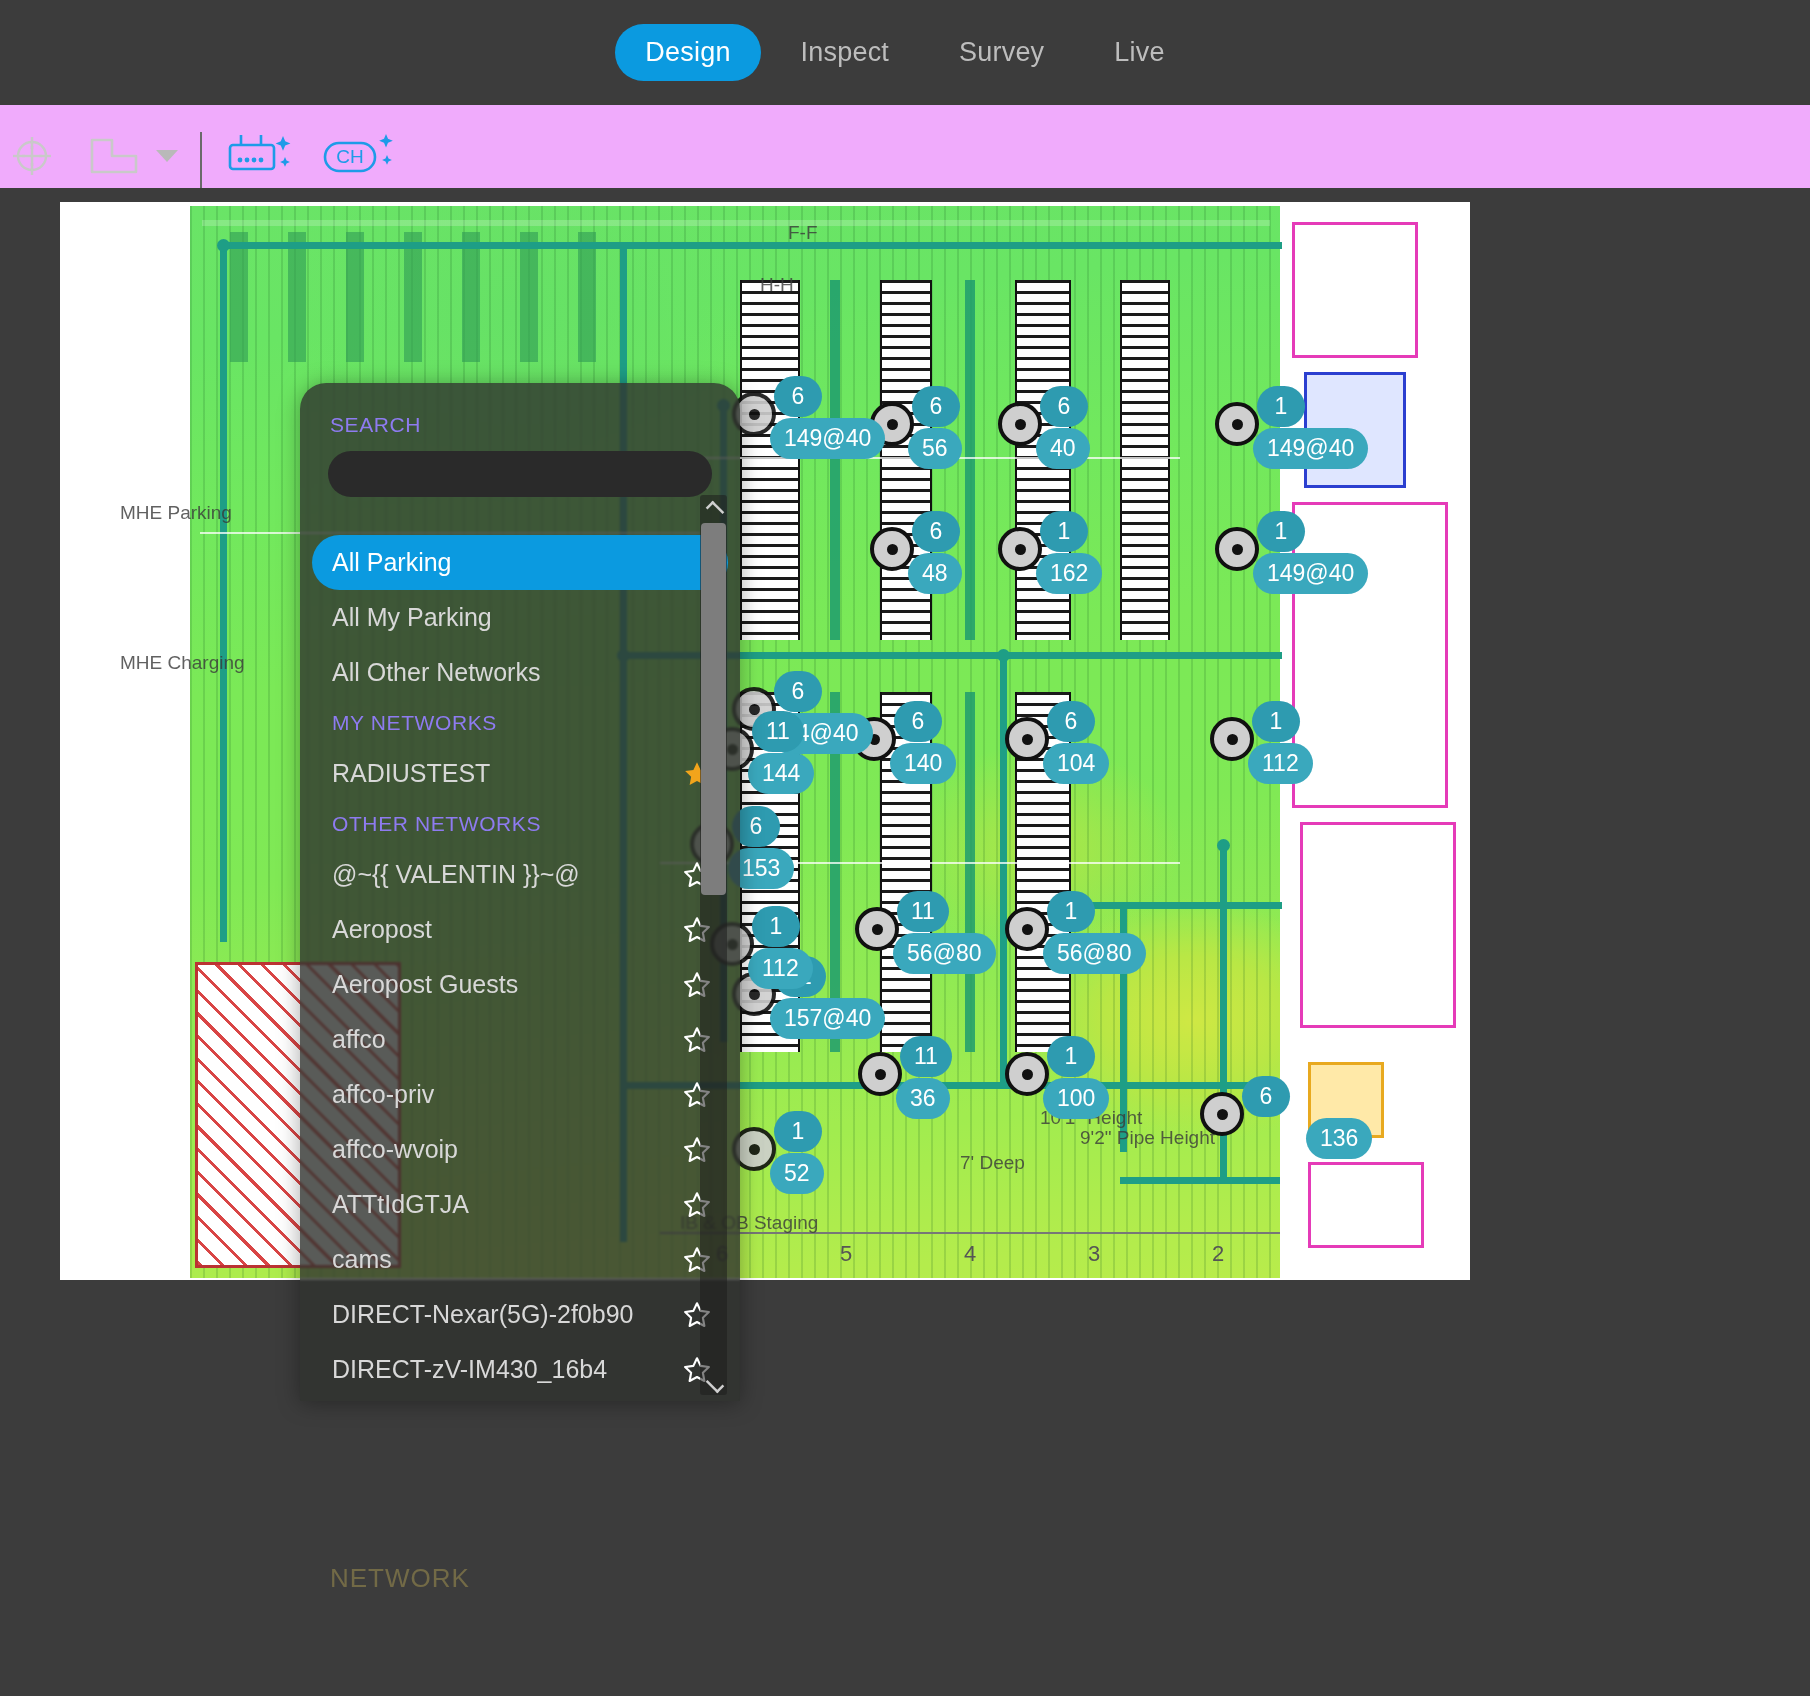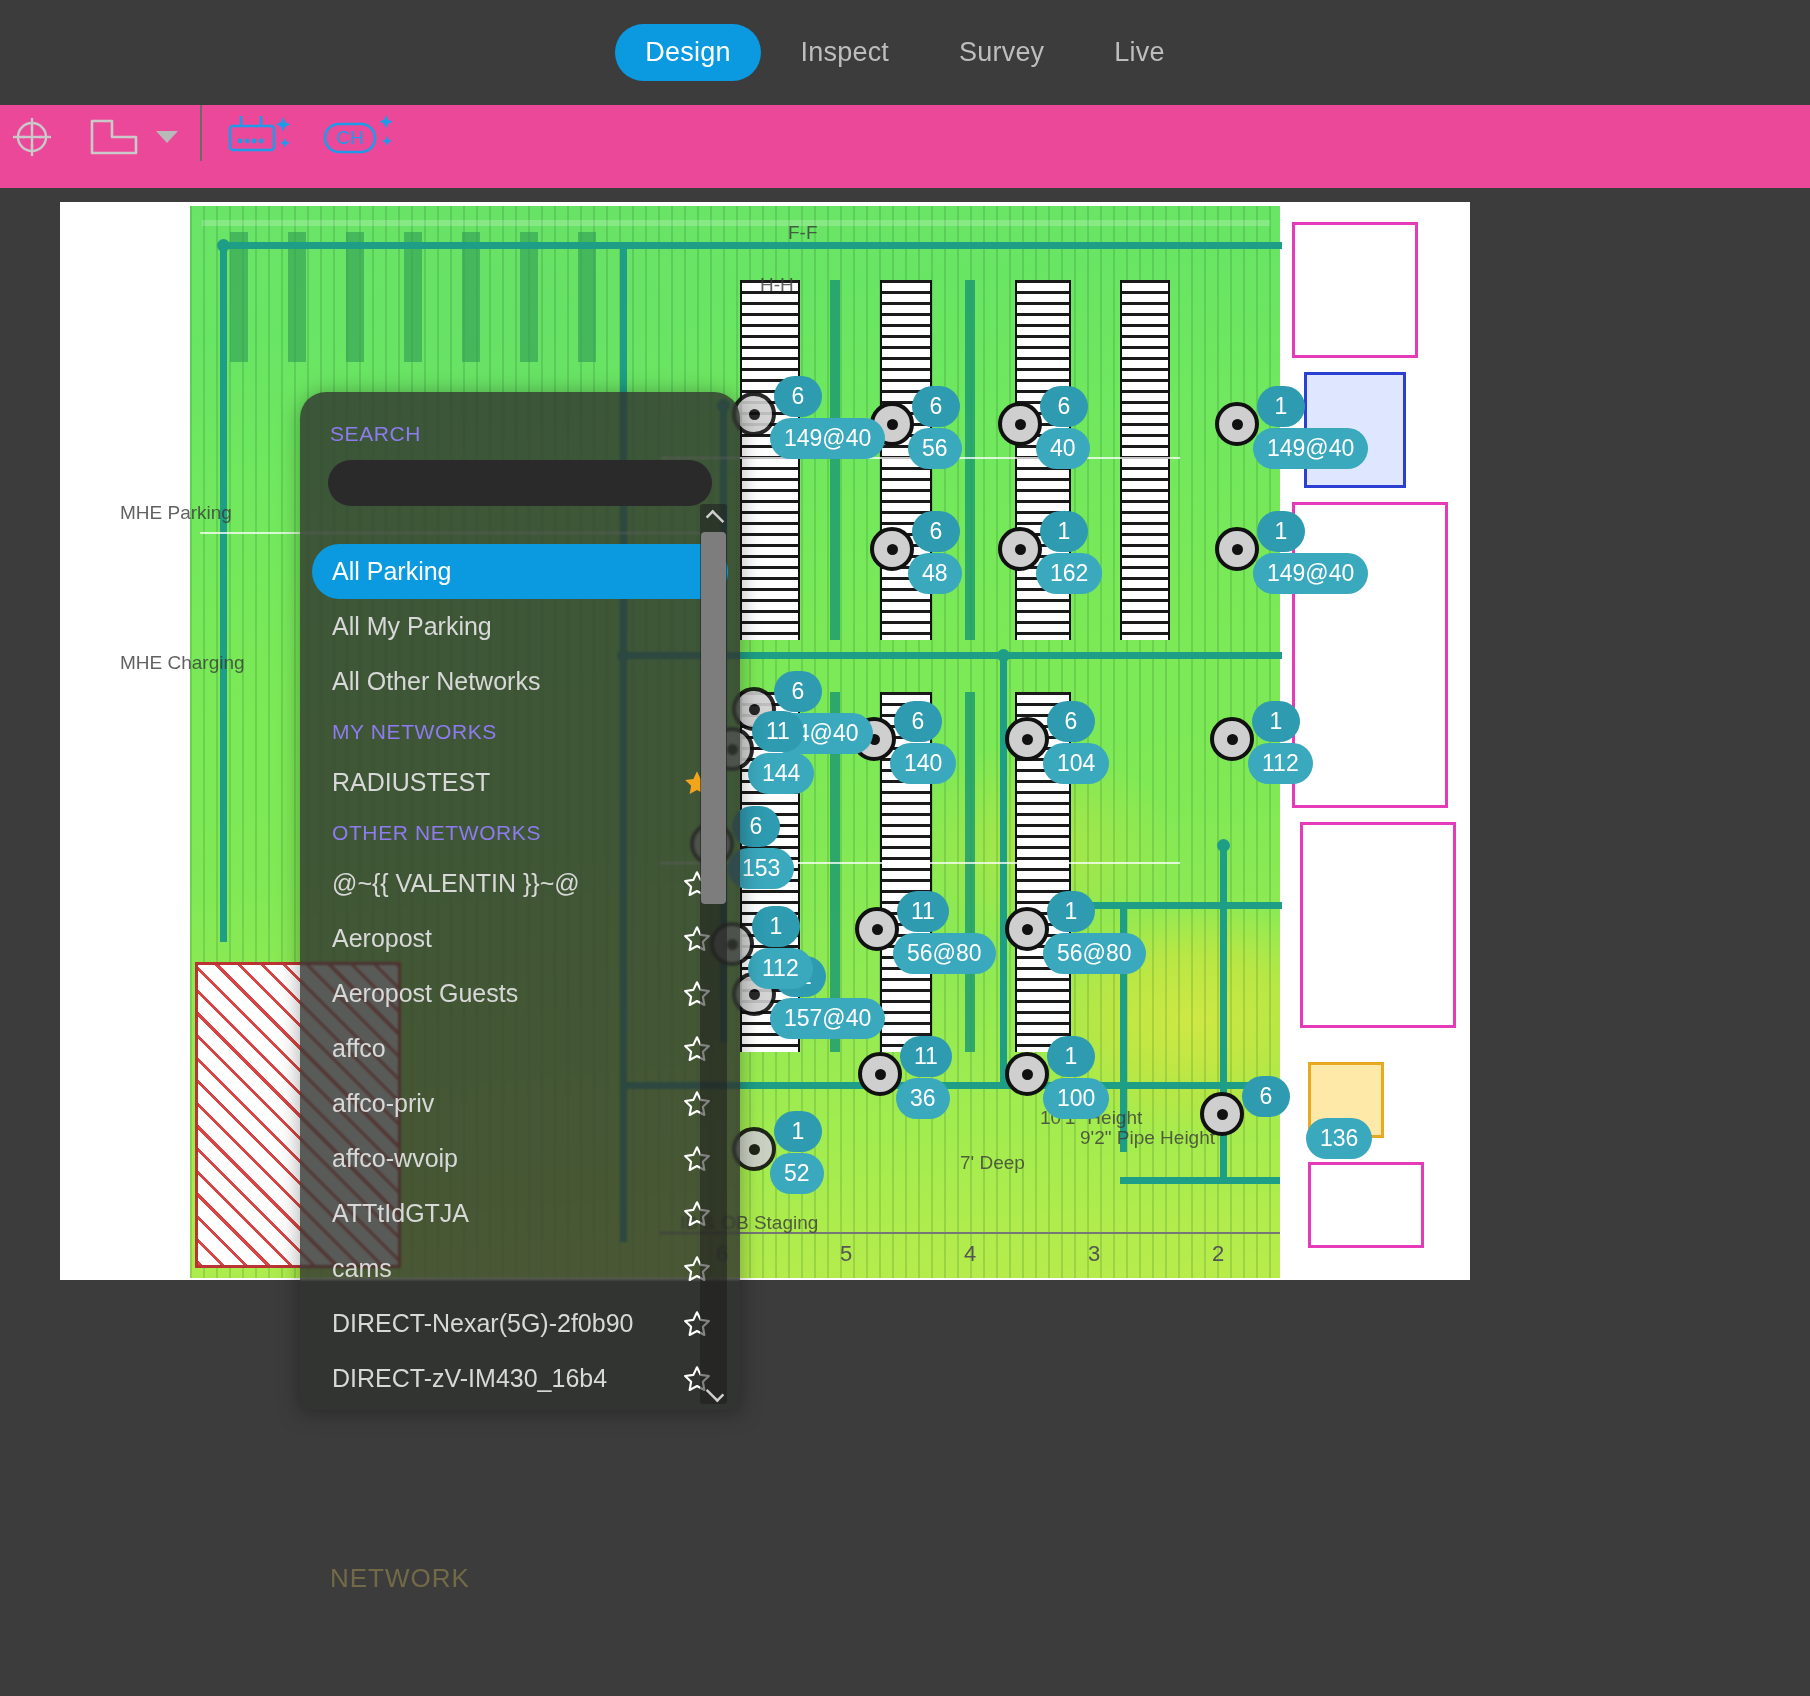--- a/index.html
+++ b/index.html
@@ -23,21 +23,21 @@
   .tabs{display:flex;align-items:center;gap:10px;}
   .tab{
     font-size:27px;color:#bdbdbd;padding:13px 30px;border-radius:30px;
     cursor:pointer;letter-spacing:.2px;white-space:nowrap;
   }
   .tab.active{background:#0b9ae0;color:#fff;}
 
   
   .toolbar{
     position:absolute;left:0;top:105px;width:1810px;height:83px;
-    background:#ec4899;display:flex;align-items:flex-start;
+    background:#f0abfc;display:flex;align-items:flex-end;
     border-bottom:1px solid #2b2b2b;
   }
   .tb-btn{width:64px;height:64px;display:flex;align-items:center;justify-content:center;cursor:pointer;}
   .tb-group{display:flex;align-items:center;}
   .tb-sep{width:2px;height:56px;background:#6a6a6a;margin:0 22px;}
   .caret-dn{
     width:0;height:0;border-left:11px solid transparent;border-right:11px solid transparent;
     border-top:12px solid #b9b9b9;margin-left:10px;
   }
 
@@ -93,21 +93,21 @@
     font-size:23px;line-height:1;padding:9px 14px;min-width:20px;text-align:center;
     font-family:"Liberation Sans",sans-serif;white-space:nowrap;cursor:pointer;
   }
   .pill.lite{background:#3aa8bd;}
 
   
   .detail{position:absolute;}
 
   
   .panel{
-    position:absolute;left:300px;top:392px;width:440px;height:1018px;
+    position:absolute;left:300px;top:383px;width:440px;height:1018px;
     background:rgba(48,50,46,.80);
     border-radius:26px 26px 0 0;
     box-shadow:0 2px 22px rgba(0,0,0,.35);
     overflow:hidden;
     backdrop-filter:blur(1px);
   }
   .panel .sec-label{
     color:#8e7bf0;font-size:21px;letter-spacing:.6px;
     padding:30px 0 0 30px;
   }

